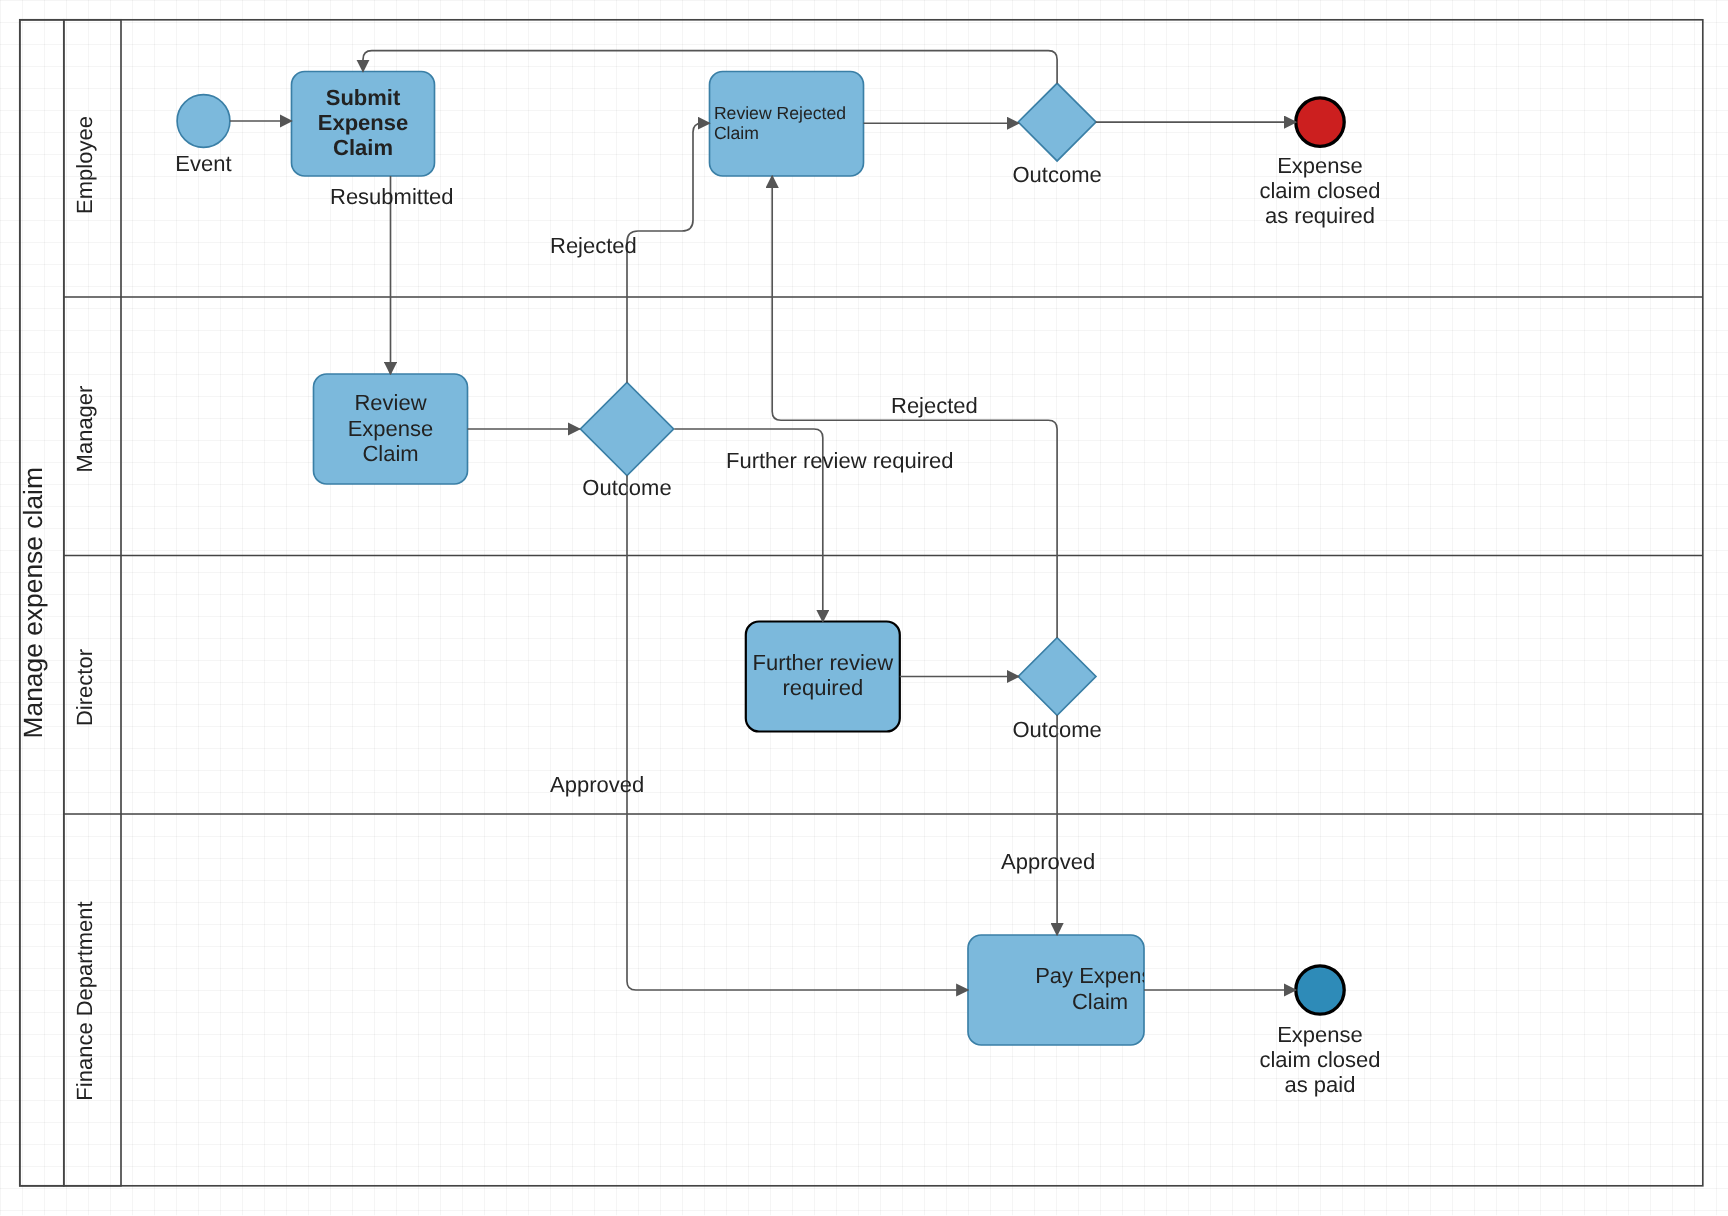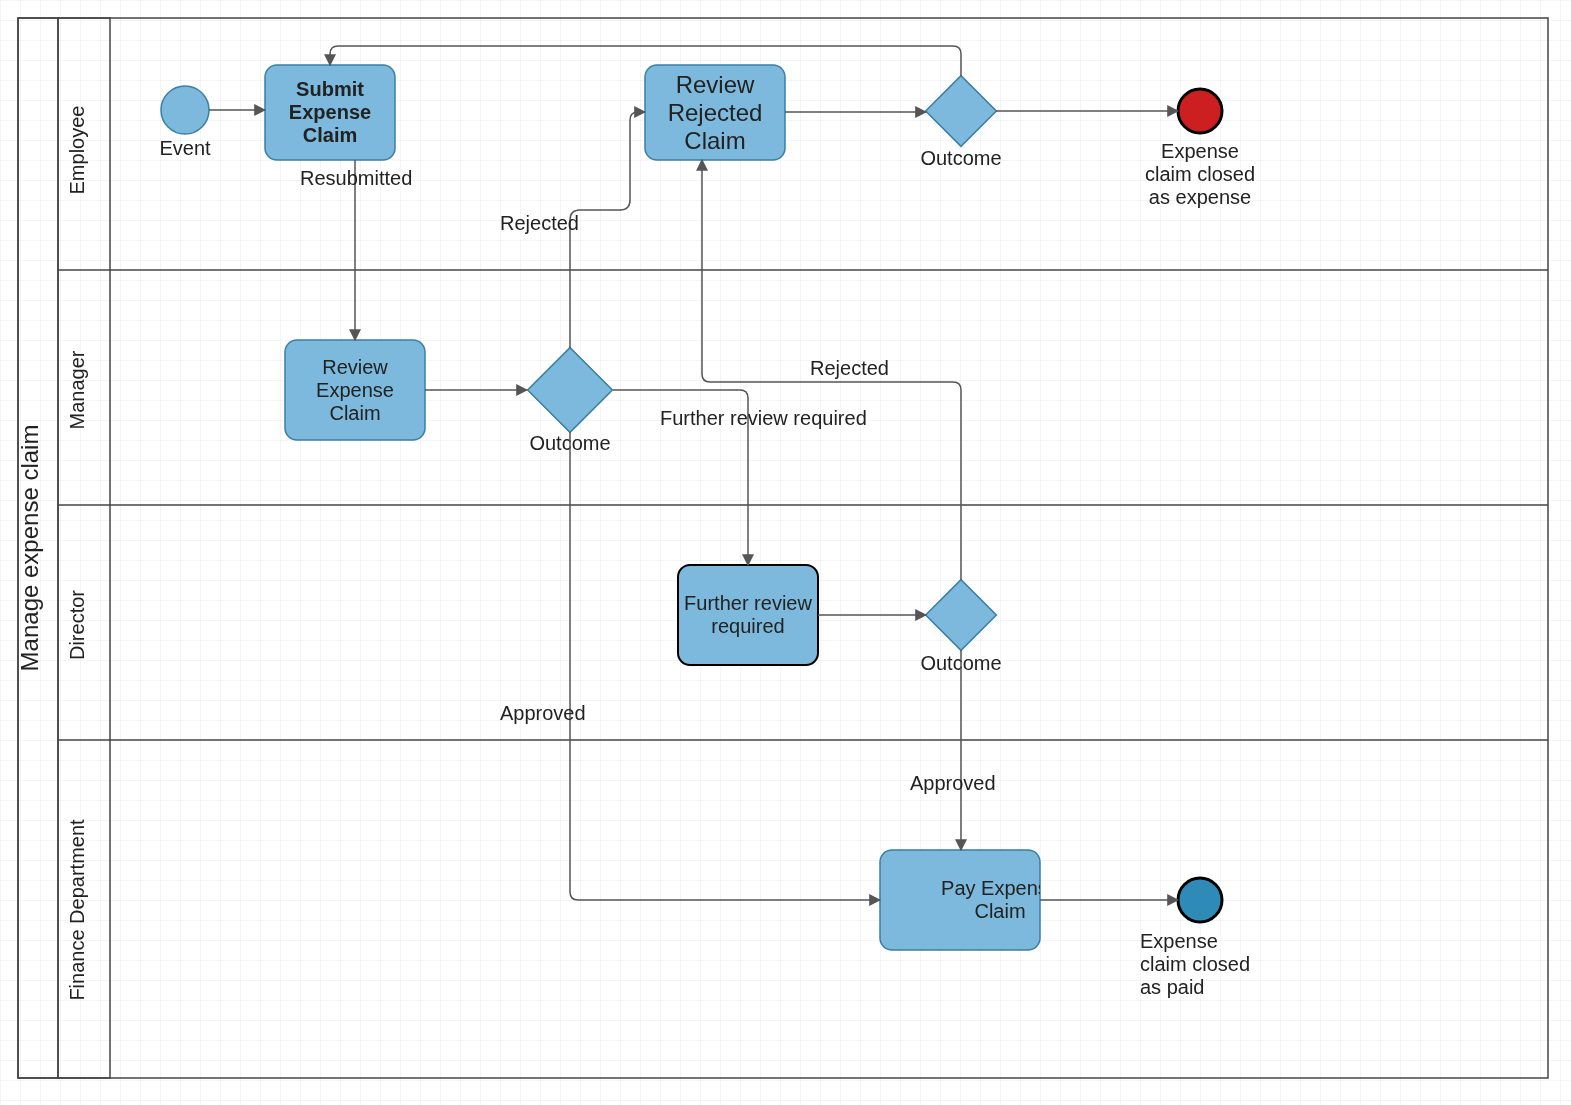--- a/index.html
+++ b/index.html
@@ -50,31 +50,31 @@
   <circle cx="185" cy="110" r="24" fill="#7cb9dc" stroke="#3a7fa6" stroke-width="1.5"></circle>
   <text x="185" y="155" text-anchor="middle" font-size="20" fill="#222">Event</text>
 
   <rect x="265" y="65" width="130" height="95" rx="12" ry="12" fill="#7cb9dc" stroke="#3a7fa6" stroke-width="1.5"></rect>
   <foreignObject x="265" y="65" width="130" height="95">
     <div xmlns="http://www.w3.org/1999/xhtml" style="width:100%;height:100%;display:flex;align-items:center;justify-content:center;text-align:center;font-size:20px;padding:4px;box-sizing:border-box;color:#222;font-weight:bold;">Submit Expense Claim</div>
   </foreignObject>
 
   <rect x="645" y="65" width="140" height="95" rx="12" ry="12" fill="#7cb9dc" stroke="#3a7fa6" stroke-width="1.5"></rect>
   <foreignObject x="645" y="65" width="140" height="95">
-    <div xmlns="http://www.w3.org/1999/xhtml" style="width:100%;height:100%;display:flex;align-items:center;justify-content:center;text-align:center;font-size:24px;padding:4px;box-sizing:border-box;color:#222;">Review Rejected Claim</div>
+    <div xmlns="http://www.w3.org/1999/xhtml" style="width:100%;height:100%;display:flex;align-items:center;justify-content:center;font-size:16px;padding:4px;box-sizing:border-box;color:#222;">Review Rejected Claim</div>
   </foreignObject>
 
   <g>
     <rect x="936" y="86" width="50" height="50" transform="rotate(45 961 111)" fill="#7cb9dc" stroke="#3a7fa6" stroke-width="1.5"></rect>
   </g>
   <text x="961" y="165" text-anchor="middle" font-size="20" fill="#222">Outcome</text>
 
   <circle cx="1200" cy="111" r="22" fill="#cc1f1f" stroke="#000" stroke-width="3"></circle>
   <foreignObject x="1140" y="140" width="120" height="130">
-    <div xmlns="http://www.w3.org/1999/xhtml" style="width:100%;text-align:center;font-size:20px;line-height:1.15;color:#222;">Expense claim closed as expense</div>
+    <div xmlns="http://www.w3.org/1999/xhtml" style="width:100%;text-align:center;font-size:20px;line-height:1.15;color:#222;">Expense claim closed as required</div>
   </foreignObject>
 
   <rect x="285" y="340" width="140" height="100" rx="12" ry="12" fill="#7cb9dc" stroke="#3a7fa6" stroke-width="1.5"></rect>
   <foreignObject x="285" y="340" width="140" height="100">
     <div xmlns="http://www.w3.org/1999/xhtml" style="width:100%;height:100%;display:flex;align-items:center;justify-content:center;text-align:center;font-size:20px;padding:4px;box-sizing:border-box;color:#222;border-radius:18px;">Review Expense Claim</div>
   </foreignObject>
 
   <g>
     <rect x="540" y="360" width="60" height="60" transform="rotate(45 570 390)" fill="#7cb9dc" stroke="#3a7fa6" stroke-width="1.5"></rect>
   </g>
@@ -90,21 +90,21 @@
   </g>
   <text x="961" y="670" text-anchor="middle" font-size="20" fill="#222">Outcome</text>
 
   <rect x="880" y="850" width="160" height="100" rx="12" ry="12" fill="#7cb9dc" stroke="#3a7fa6" stroke-width="1.5"></rect>
   <foreignObject x="880" y="850" width="160" height="100">
     <div xmlns="http://www.w3.org/1999/xhtml" style="width:100%;height:100%;display:flex;align-items:center;justify-content:center;text-align:center;font-size:20px;padding:4px;box-sizing:border-box;color:#222;margin-left:40px;">Pay Expense Claim</div>
   </foreignObject>
 
   <circle cx="1200" cy="900" r="22" fill="#2e8bb8" stroke="#000" stroke-width="3"></circle>
   <foreignObject x="1140" y="930" width="120" height="130">
-    <div xmlns="http://www.w3.org/1999/xhtml" style="width:100%;text-align:left;font-size:20px;line-height:1.15;color:#222;">Expense claim closed as paid</div>
+    <div xmlns="http://www.w3.org/1999/xhtml" style="width:100%;text-align:center;font-size:20px;line-height:1.15;color:#222;">Expense claim closed as paid</div>
   </foreignObject>
 
   <path d="M 209 110 L 265 110" fill="none" stroke="#555" stroke-width="1.5" marker-end="url(#arrow)"></path>
 
   <path d="M 355 160 L 355 340" fill="none" stroke="#555" stroke-width="1.5" marker-end="url(#arrow)"></path>
   <text x="300" y="185" font-size="20" fill="#222">Resubmitted</text>
 
   <path d="M 425 390 L 527 390" fill="none" stroke="#555" stroke-width="1.5" marker-end="url(#arrow)"></path>
 
   <path d="M 570 348 L 570 220 Q 570 210 580 210 L 620 210 Q 630 210 630 200 L 630 120 Q 630 112 638 112 L 645 112" fill="none" stroke="#555" stroke-width="1.5" marker-end="url(#arrow)"></path>

